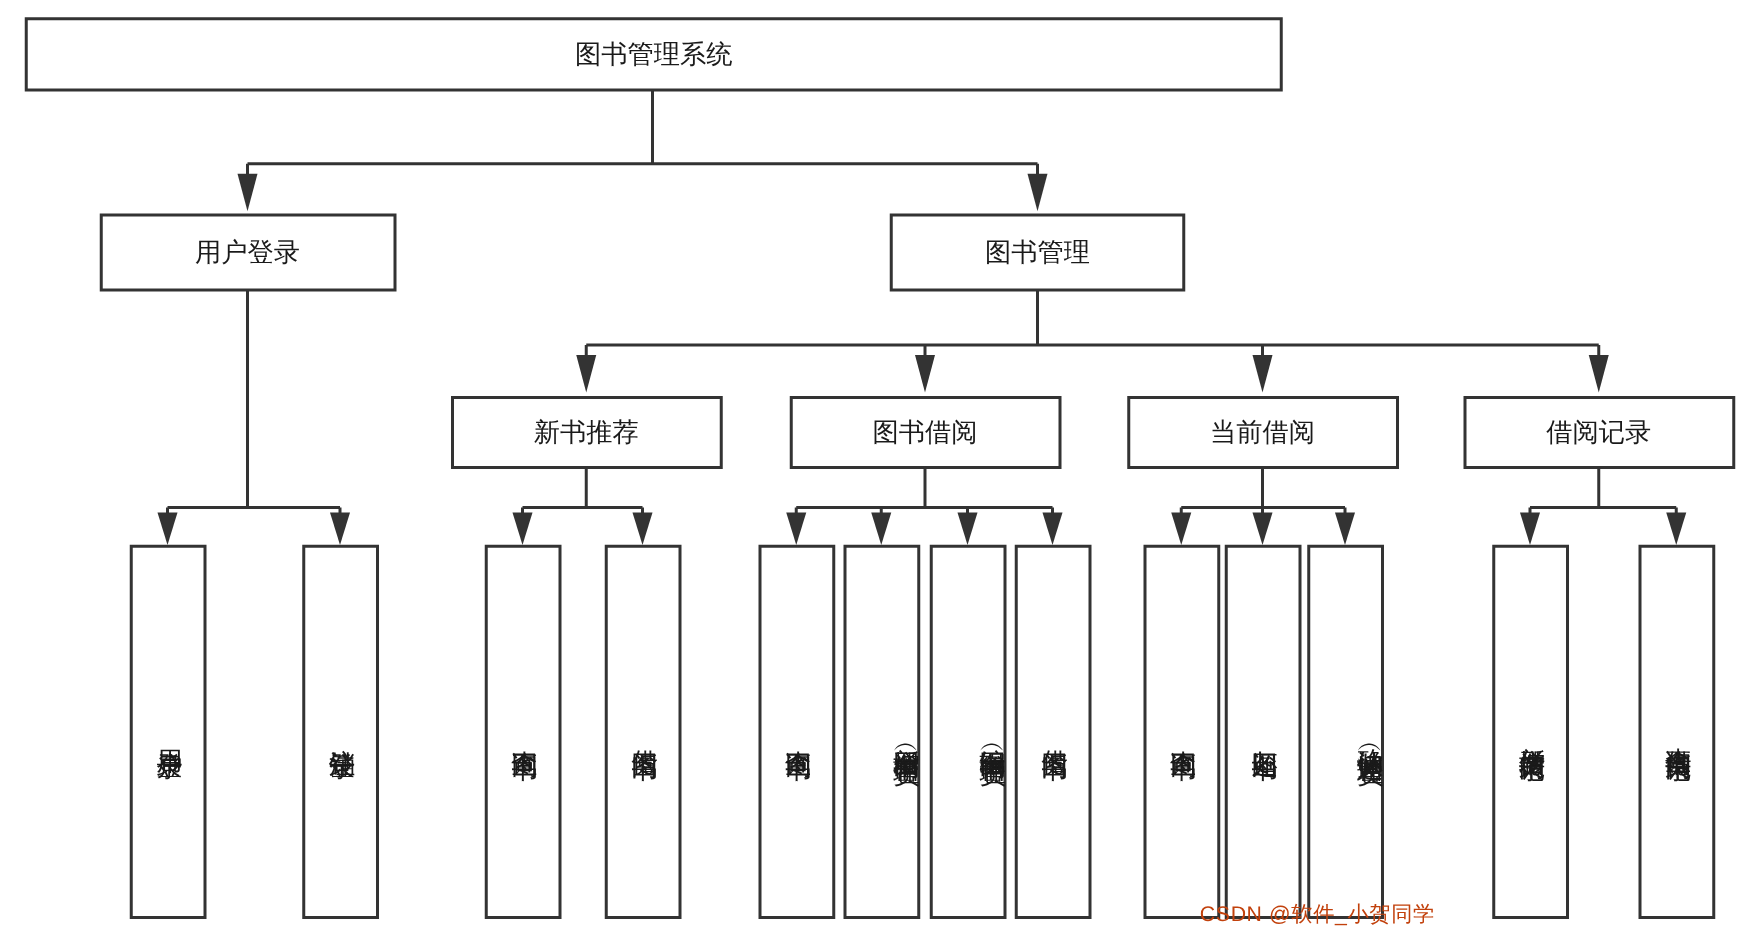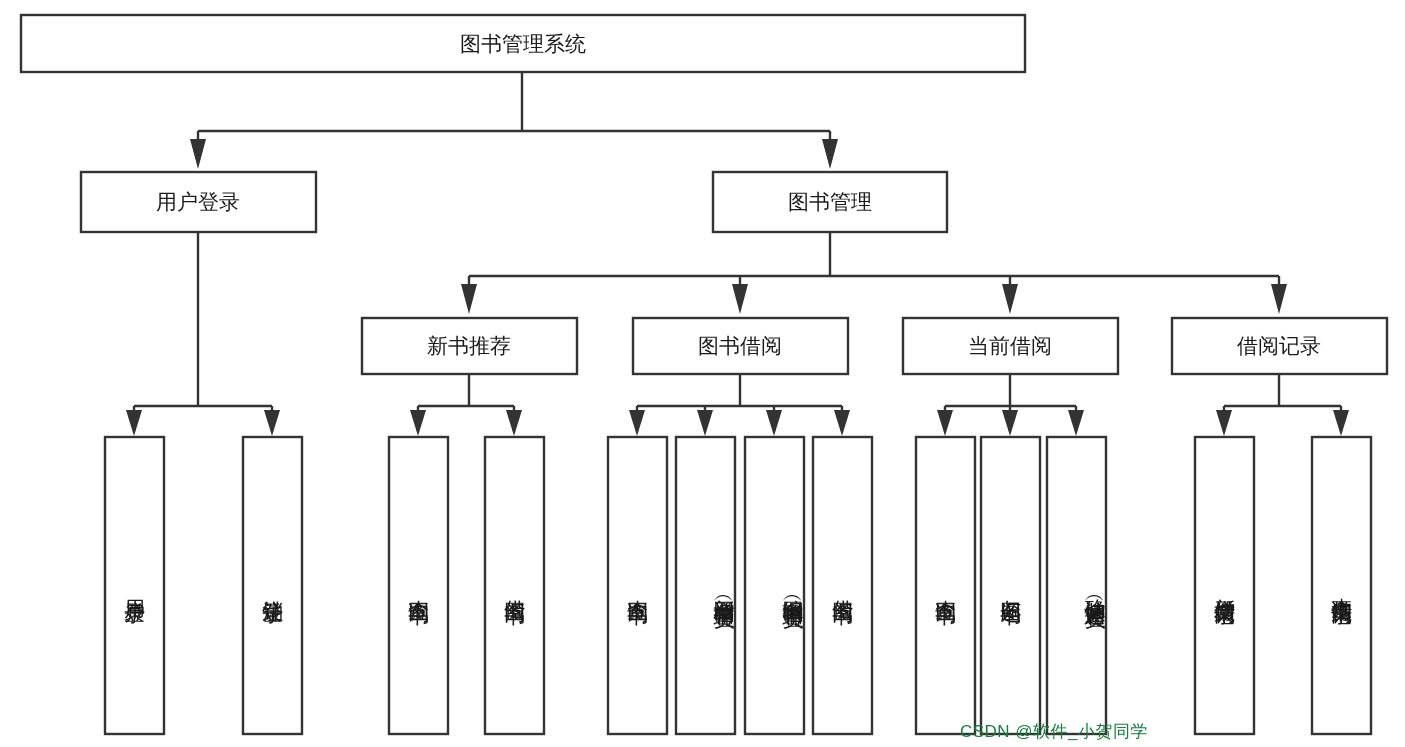--- a/index.html
+++ b/index.html
@@ -64,21 +64,21 @@
     text-align: center;
     pointer-events: none;
     white-space: nowrap;
   }
   .watermark {
     position: absolute;
     right: 8px;
     bottom: 4px;
     font-family: "Liberation Sans", "DejaVu Sans", sans-serif;
     font-size: 17px;
-    color: #15803d;
+    color: #c2410c;
     letter-spacing: 0.5px;
     white-space: nowrap;
   }
 </style>
 </head>
 <body>
 
 <div id="diagram-root">
 
   <svg id="diagram-svg" viewBox="0 0 1405 747">

